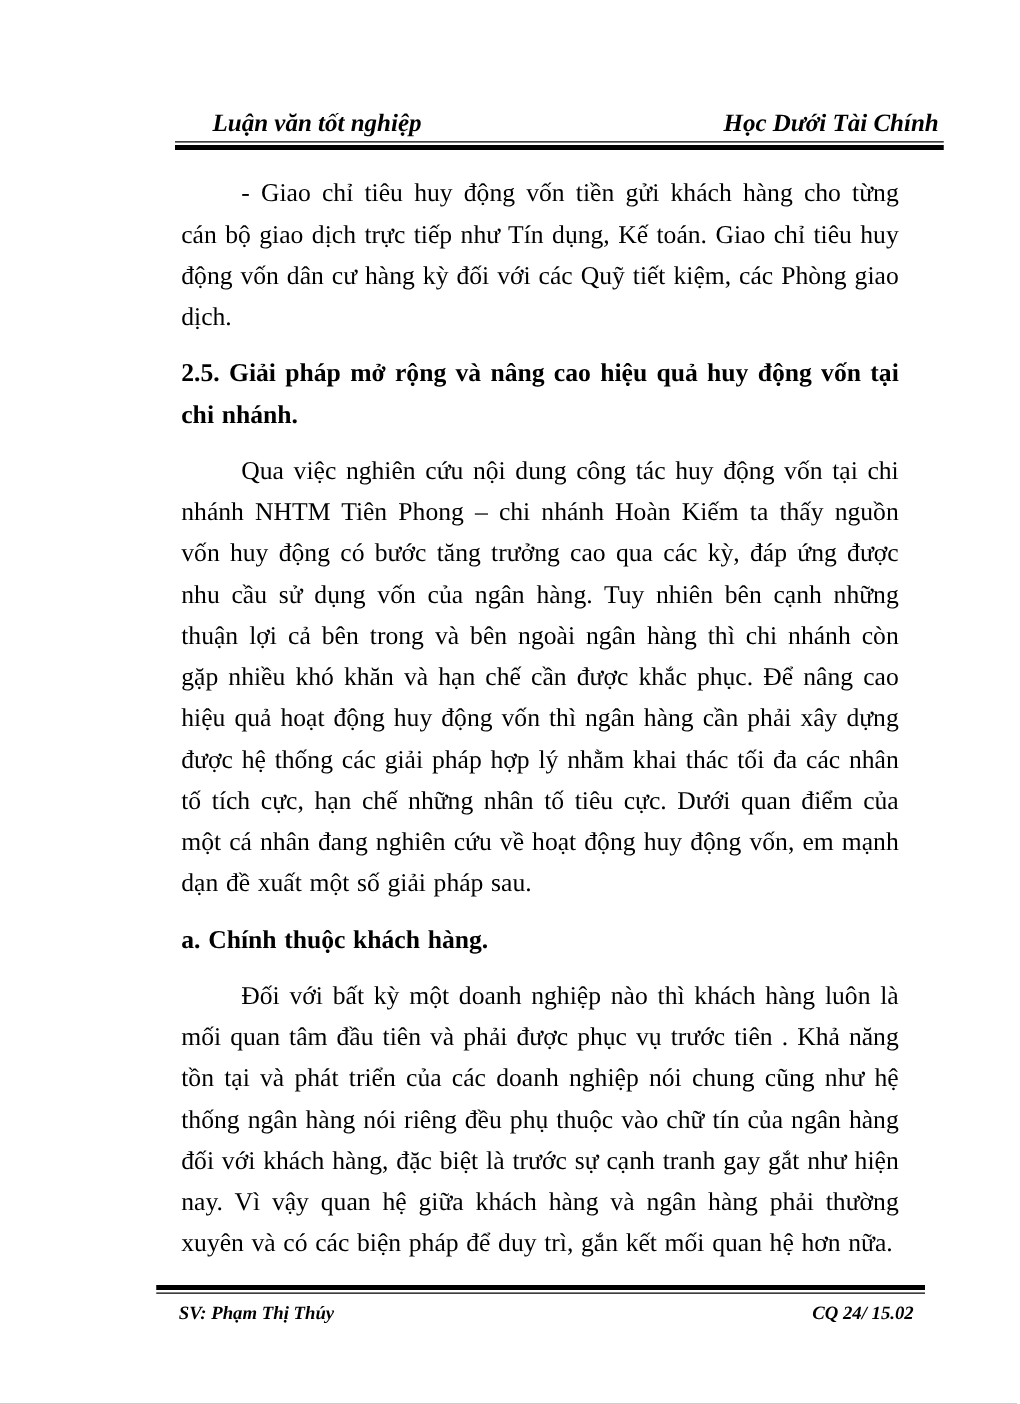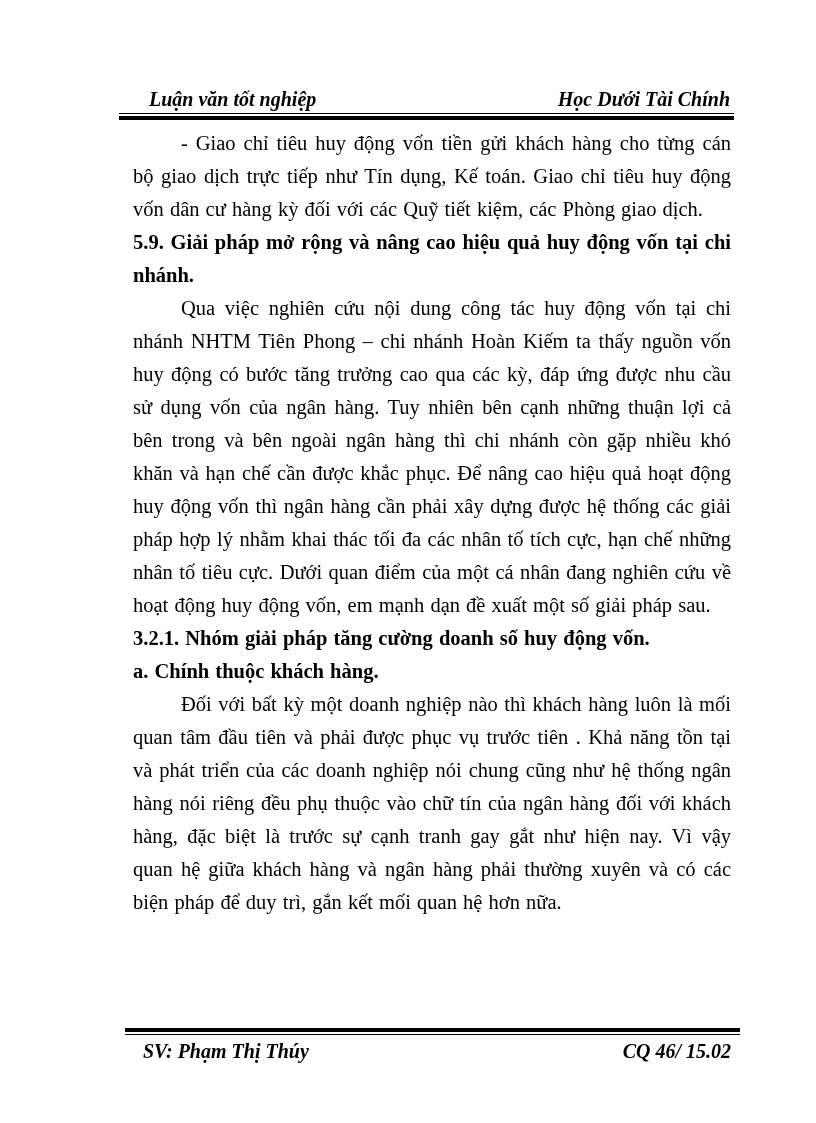--- a/index.html
+++ b/index.html
@@ -16,21 +16,21 @@
     background: #ffffff;
     font-family: "Liberation Serif", "DejaVu Serif", serif;
     color: #000000;
     overflow: hidden;
   }
 
   
   .header {
     position: absolute;
     top: 86px;
-    left: 119px;
+    left: 140px;
     width: 615px;
   }
   .header-row {
     display: flex;
     justify-content: space-between;
     align-items: baseline;
     font-size: 20px;
     font-weight: bold;
     font-style: italic;
     line-height: 26px;
@@ -53,21 +53,21 @@
     position: absolute;
     top: 127px;
     left: 133px;
     width: 598px;
     font-size: 20.5px;
     line-height: 33px;
     text-align: justify;
     word-spacing: 1px;
   }
   .body-text p {
-    margin: 0;
+    margin: 12px;
     padding: 0;
   }
   p.para {
     text-indent: 48px;
   }
   p.head {
     font-weight: bold;
     text-indent: 0;
   }
 
@@ -75,21 +75,21 @@
   .footer {
     position: absolute;
     top: 1028px;
     left: 125px;
     width: 615px;
   }
   .footer-row {
     display: flex;
     justify-content: space-between;
     align-items: baseline;
-    font-size: 20px;
+    font-size: 15px;
     font-weight: bold;
     font-style: italic;
     line-height: 26px;
     padding: 3px 9px 0 18px;
   }
 </style>
 </head>
 <body>
 
 <div class="page">
@@ -97,28 +97,27 @@
   <div class="header">
     <div class="header-row">
       <span>Luận văn tốt nghiệp</span>
       <span>Học Dưới Tài Chính</span>
     </div>
     <div class="rule-thin-thick"></div>
   </div>
 
   <div class="body-text">
     <p class="para">- Giao chỉ tiêu huy động vốn tiền gửi khách hàng cho từng cán bộ giao dịch trực tiếp như Tín dụng, Kế toán. Giao chỉ tiêu huy động vốn dân cư hàng kỳ đối với các Quỹ tiết kiệm, các Phòng giao dịch.</p>
-    <p class="head">5.9. Giải pháp mở rộng và nâng cao hiệu quả huy động vốn tại chi nhánh.</p>
+    <p class="head">2.5. Giải pháp mở rộng và nâng cao hiệu quả huy động vốn tại chi nhánh.</p>
     <p class="para">Qua việc nghiên cứu nội dung công tác huy động vốn tại chi nhánh NHTM Tiên Phong – chi nhánh Hoàn Kiếm ta thấy nguồn vốn huy động có bước tăng trưởng cao qua các kỳ, đáp ứng được nhu cầu sử dụng vốn của ngân hàng. Tuy nhiên bên cạnh những thuận lợi cả bên trong và bên ngoài ngân hàng thì chi nhánh còn gặp nhiều khó khăn và hạn chế cần được khắc phục. Để nâng cao hiệu quả hoạt động huy động vốn thì ngân hàng cần phải xây dựng được hệ thống các giải pháp hợp lý nhằm khai thác tối đa các nhân tố tích cực, hạn chế những nhân tố tiêu cực. Dưới quan điểm của một cá nhân đang nghiên cứu về hoạt động huy động vốn, em mạnh dạn đề xuất một số giải pháp sau.</p>
-    <p class="head">3.2.1. Nhóm giải pháp tăng cường doanh số huy động vốn.</p>
     <p class="head">a. Chính thuộc khách hàng.</p>
     <p class="para">Đối với bất kỳ một doanh nghiệp nào thì khách hàng luôn là mối quan tâm đầu tiên và phải được phục vụ trước tiên . Khả năng tồn tại và phát triển của các doanh nghiệp nói chung cũng như hệ thống ngân hàng nói riêng đều phụ thuộc vào chữ tín của ngân hàng đối với khách hàng, đặc biệt là trước sự cạnh tranh gay gắt như hiện nay. Vì vậy quan hệ giữa khách hàng và ngân hàng phải thường xuyên và có các biện pháp để duy trì, gắn kết mối quan hệ hơn nữa.</p>
   </div>
 
   <div class="footer">
     <div class="rule-thick-thin"></div>
     <div class="footer-row">
       <span>SV: Phạm Thị Thúy</span>
-      <span>CQ 46/ 15.02</span>
+      <span>CQ 24/ 15.02</span>
     </div>
   </div>
 
 </div>
 
 </body></html>

